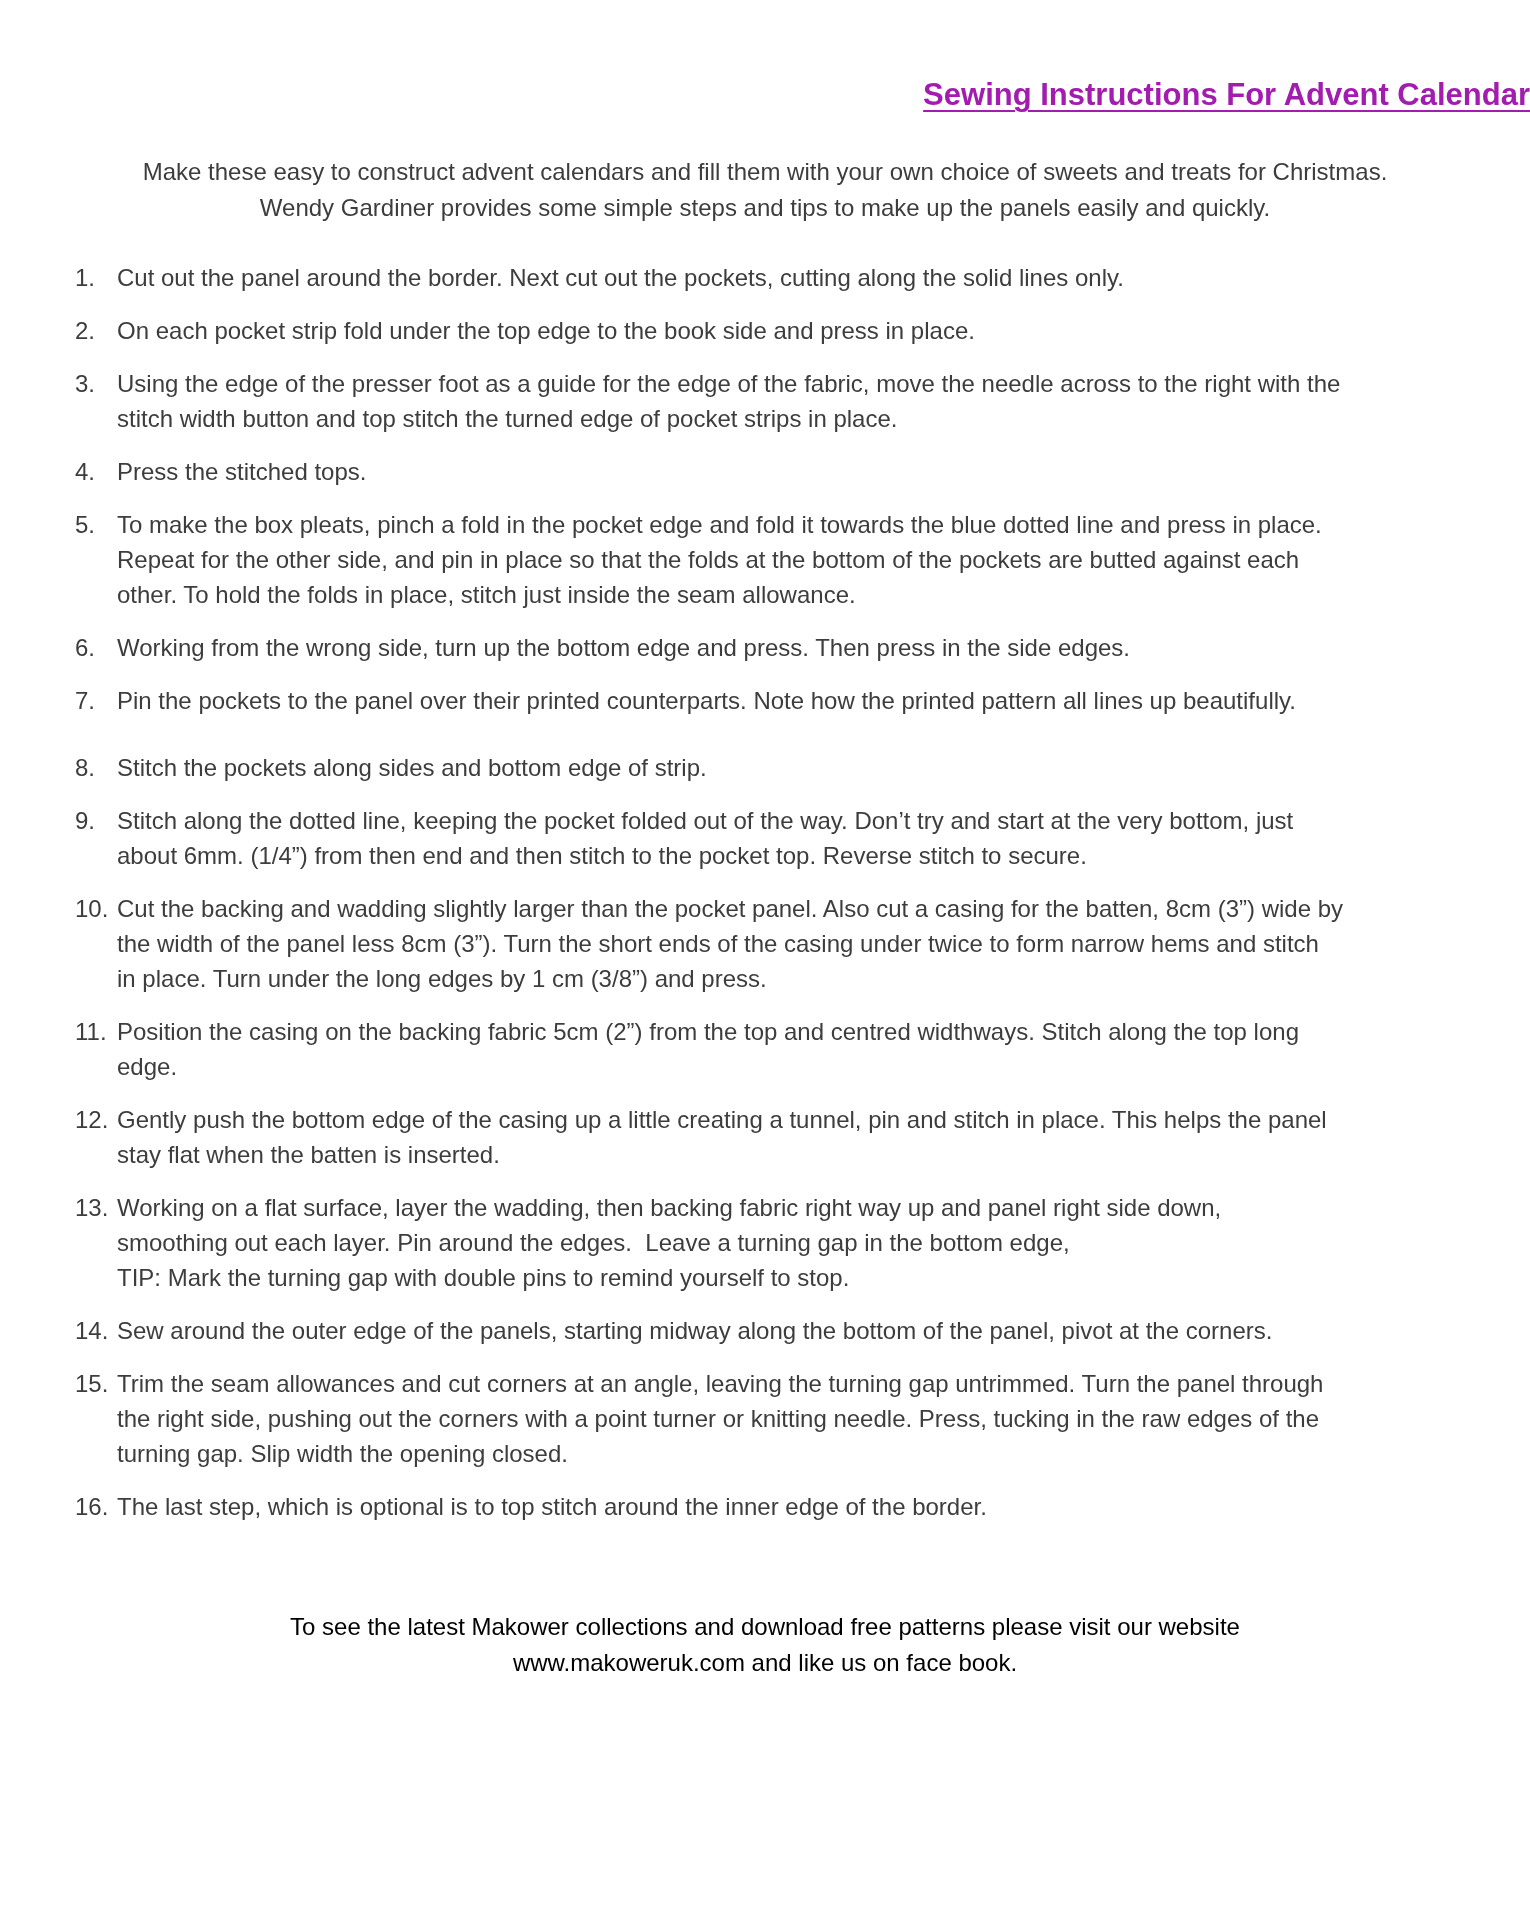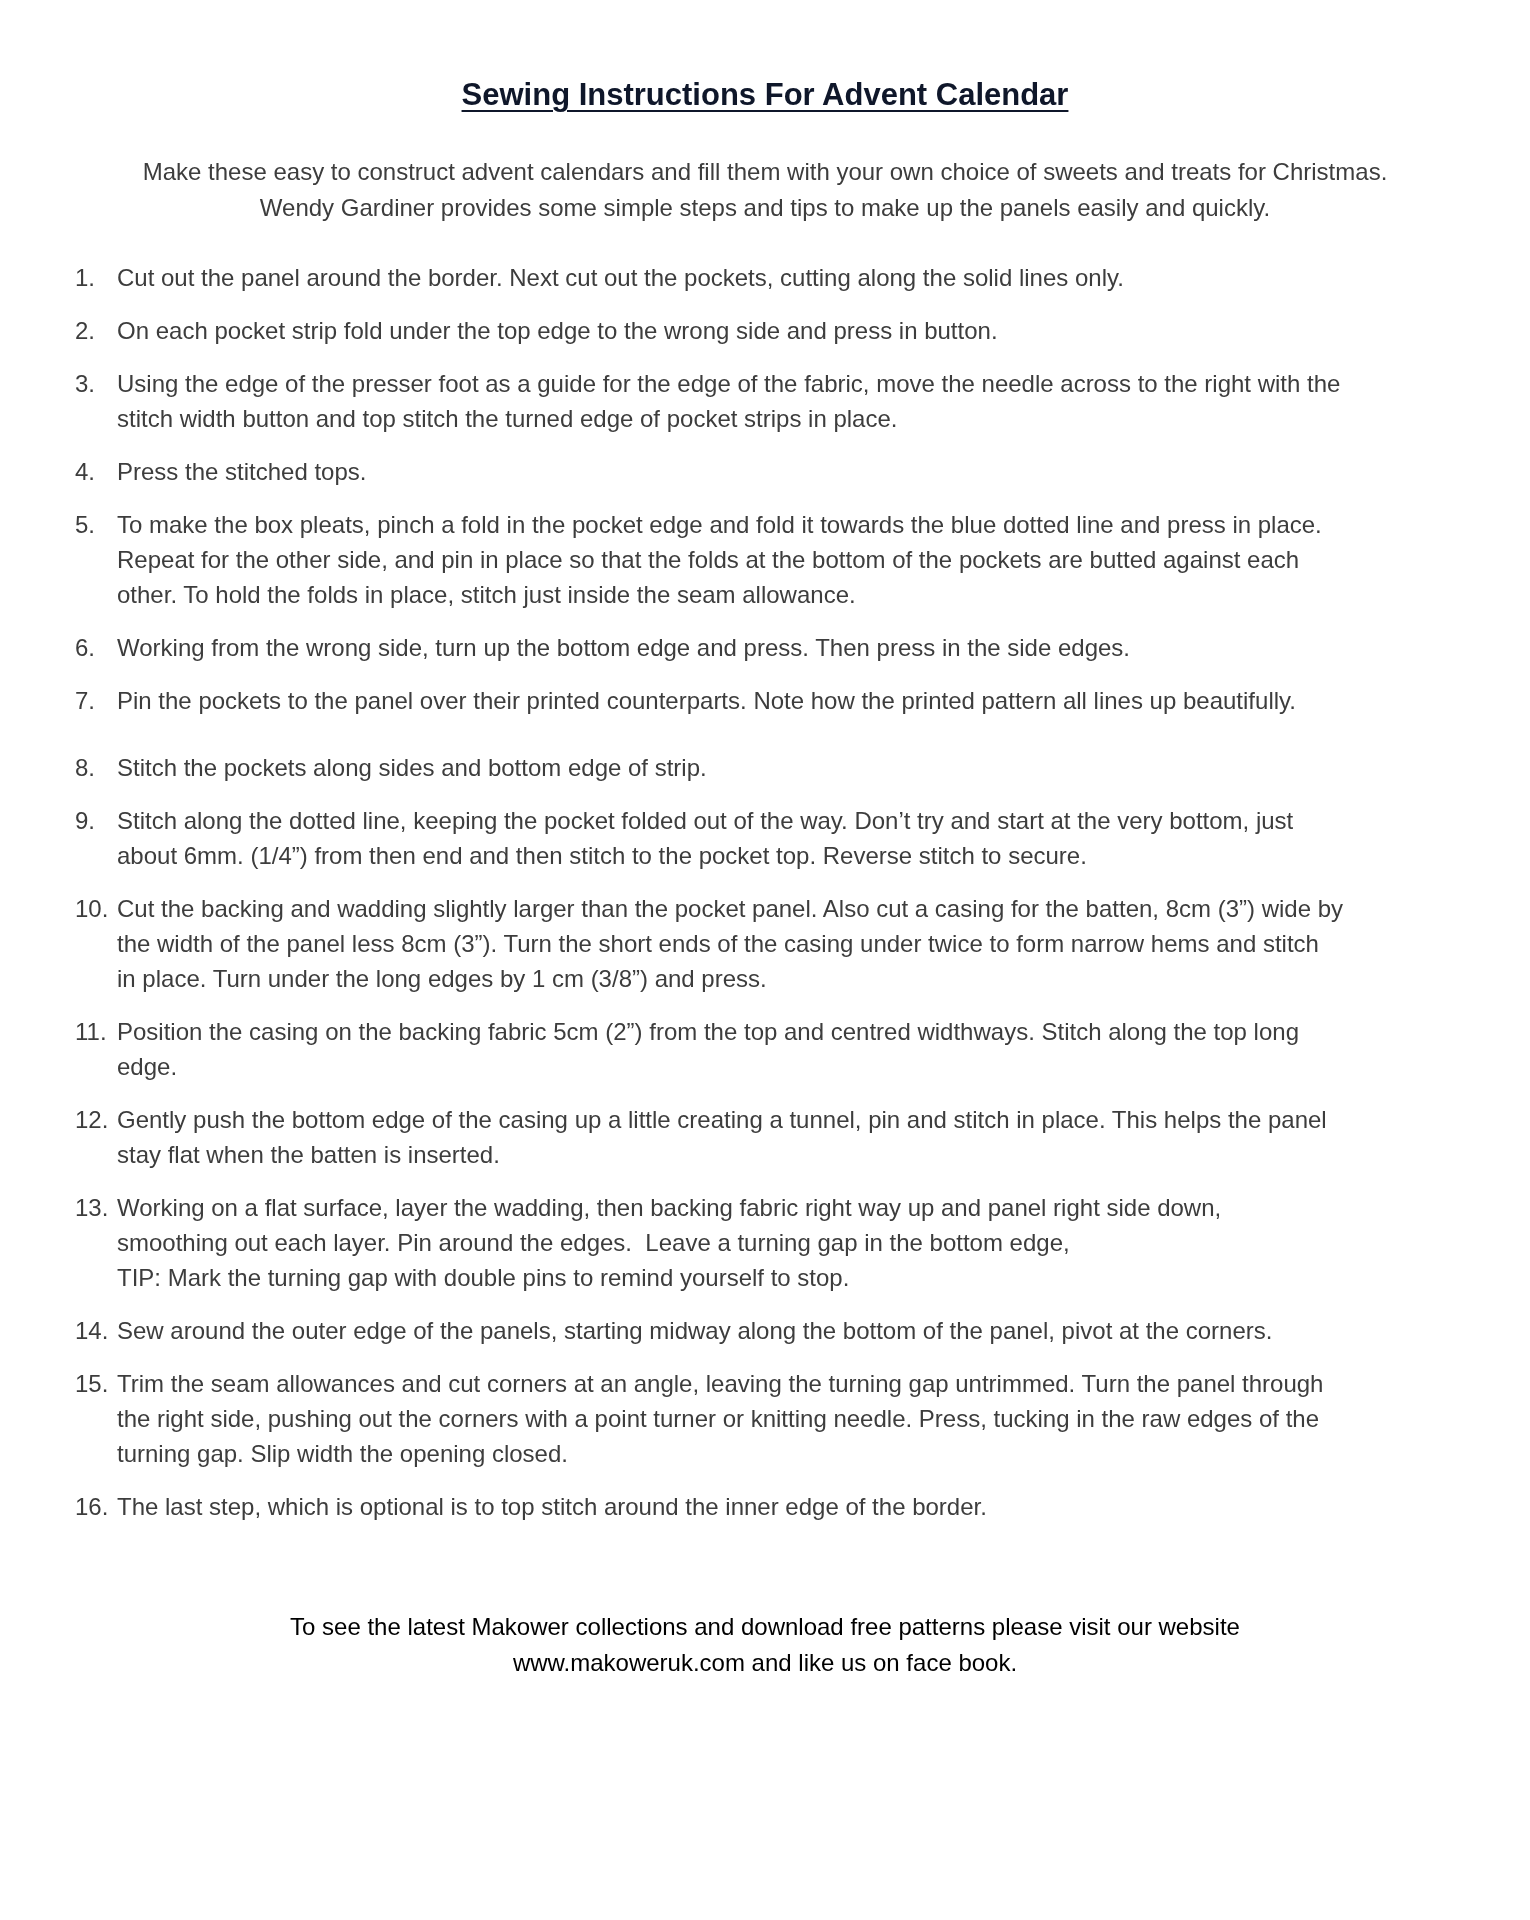--- a/index.html
+++ b/index.html
@@ -13,25 +13,25 @@
     -webkit-font-smoothing: antialiased;
   }
   .page {
     position: relative;
     width: 1530px;
     height: 1920px;
     background: #ffffff;
   }
   .doc-title {
     margin: 76px 0 0 0;
-    text-align: center;
+    text-align: right;
     font-size: 31px;
     font-weight: bold;
     line-height: 38px;
-    color: #0f172a;
+    color: #a21caf;
     text-decoration: underline;
     text-decoration-thickness: 2px;
     text-underline-offset: 5px;
     letter-spacing: 0px;
   }
   .intro {
     margin: 40px 60px 12px 60px;
     text-align: center;
     color: #3d3d3d;
     font-size: 24px;
@@ -79,21 +79,21 @@
     <div class="intro-line">Wendy Gardiner provides some simple steps and tips to make up the panels easily and quickly.</div>
   </div>
 
   <div class="steps">
     <div class="step">
       <span class="step-num">1.</span>
       <span class="step-text">Cut out the panel around the border. Next cut out the pockets, cutting along the solid lines only.</span>
     </div>
     <div class="step">
       <span class="step-num">2.</span>
-      <span class="step-text">On each pocket strip fold under the top edge to the wrong side and press in button.</span>
+      <span class="step-text">On each pocket strip fold under the top edge to the book side and press in place.</span>
     </div>
     <div class="step">
       <span class="step-num">3.</span>
       <span class="step-text">Using the edge of the presser foot as a guide for the edge of the fabric, move the needle across to the right with the
 stitch width button and top stitch the turned edge of pocket strips in place.</span>
     </div>
     <div class="step">
       <span class="step-num">4.</span>
       <span class="step-text">Press the stitched tops.</span>
     </div>

